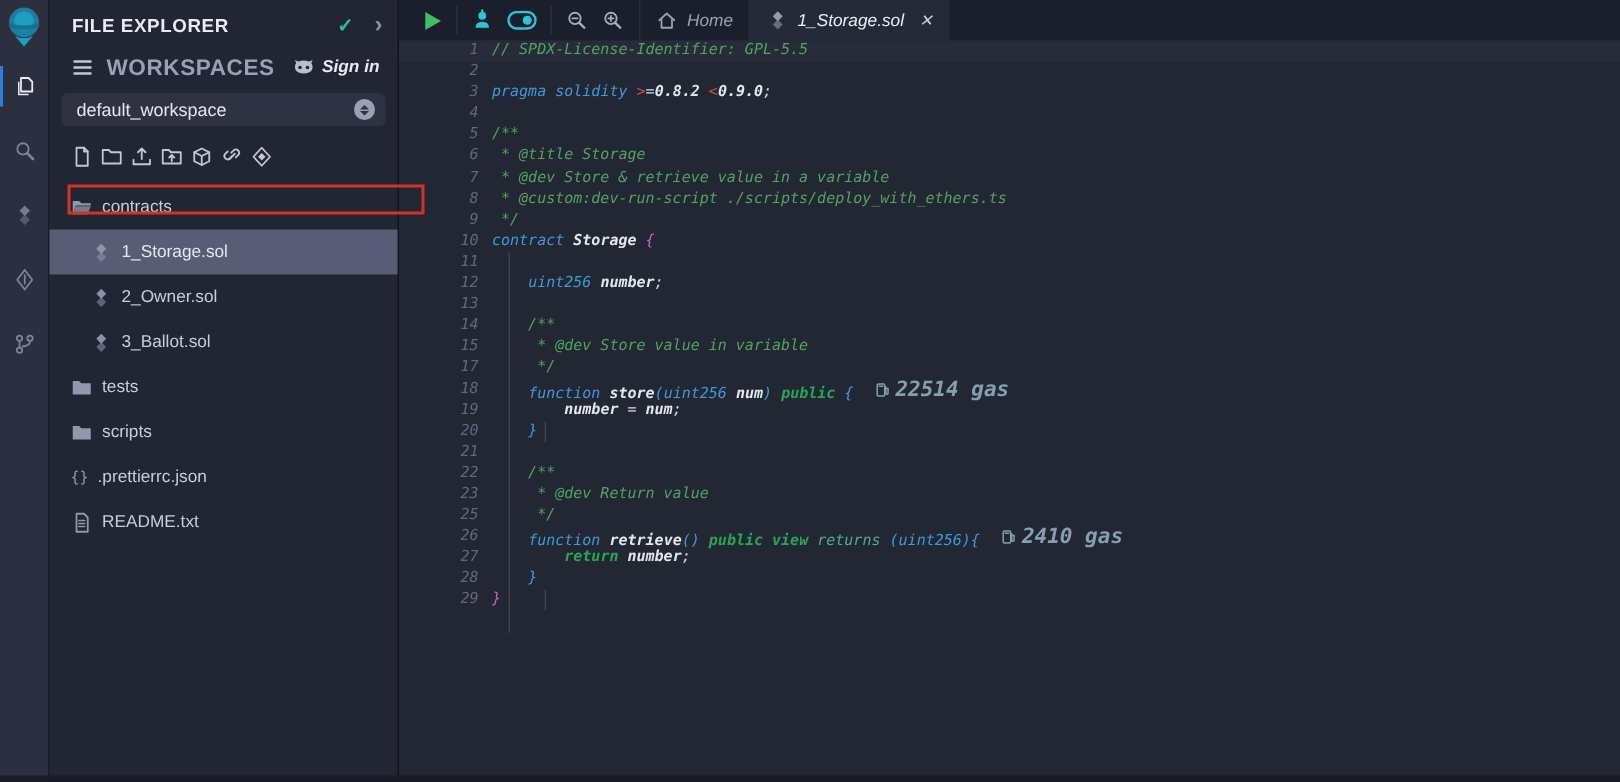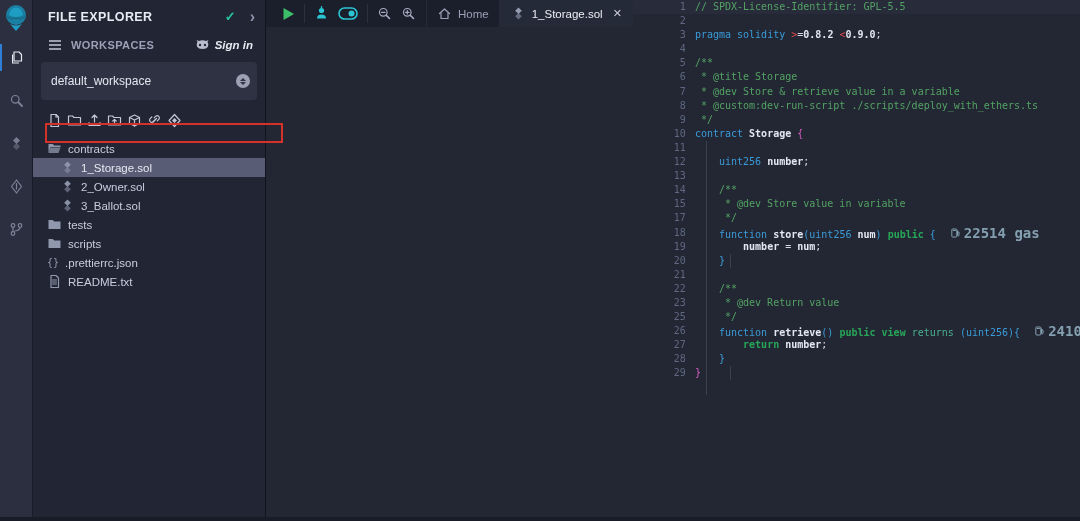--- a/index.html
+++ b/index.html
@@ -19,44 +19,44 @@
              width:2px; background:#2f7fd6; }
 
   
   .sidepanel { width:233px; flex:0 0 233px; background:#222533; border-right:1px solid #11141f;
                display:flex; flex-direction:column; position:relative; }
   .sp-header { display:flex; align-items:center; padding:7px 10px 0 15px; height:26px; }
   .sp-title { font-size:12.5px; font-weight:bold; color:#e9ebf4; letter-spacing:.4px; flex:1; }
   .sp-check { color:#27c19b; font-size:13px; font-weight:bold; margin-right:14px; }
   .sp-chevron { color:#8b91a8; font-size:16px; line-height:10px; font-weight:bold; }
   .ws-row { display:flex; align-items:center; padding:10px 12px 0 15px; height:28px; }
-  .ws-label { font-size:11px; font-weight:bold; color:#9aa0b6; letter-spacing:.4px; margin-left:9px; flex:1; }
+  .ws-label { font-size:15px; font-weight:bold; color:#9aa0b6; letter-spacing:.4px; margin-left:9px; flex:1; }
   .signin { display:flex; align-items:center; gap:5px; color:#e7e9f1; font-size:11.5px; font-weight:bold;font-style:italic; }
   .signin .ic { color:#b9bdcd; }
-  .ws-select { margin:8px 8px 0 8px; height:38px; background:#2e3243; border-radius:4px;
+  .ws-select { margin:8px 8px 0 8px; height:22px; background:#2e3243; border-radius:4px;
                display:flex; align-items:center; padding:0 7px 0 10px; }
   .ws-select .val { flex:1; font-size:12px; color:#e4e7f0; }
   .stepper { width:14px; height:14px; border-radius:50%; background:#9ba1b3; display:flex;
              flex-direction:column; align-items:center; justify-content:center; gap:1px; }
   .stepper i { width:0; height:0; border-left:3px solid transparent; border-right:3px solid transparent; }
   .stepper i.up { border-bottom:3px solid #2e3243; }
   .stepper i.dn { border-top:3px solid #2e3243; }
   .actions { display:flex; align-items:center; gap:5px; padding:13px 0 0 14px; color:#c2c6d6; }
   .actions .abtn { display:flex; }
 
   .tree { margin-top:11px; }
-  .trow { height:19px; display:flex; align-items:center; font-size:11.5px; color:#c8cdde; }
+  .trow { height:30px; display:flex; align-items:center; font-size:11.5px; color:#c8cdde; }
   .trow .ic { margin-right:6px; color:#9098ae; display:flex; }
   .trow.d0 { padding-left:14px; }
   .trow.d1 { padding-left:27px; }
   .trow.selected { background:#585d75; color:#e6e8f0; }
   .braces-glyph { font-family:"DejaVu Sans Mono", monospace; font-size:10px; color:#aab0c2; }
 
   
-  .main { flex:1; display:flex; flex-direction:row; min-width:0; }
+  .main { flex:1; display:flex; flex-direction:column; min-width:0;font-style:italic; }
   .tabbar { height:27px; background:#1b1e2b; display:flex; align-items:stretch; flex:0 0 27px; }
   .tb-group { display:flex; align-items:center; gap:9px; padding:0 10px 0 16px; }
   .tb-sep { width:1px; background:#2c3040; margin:4px 0; }
   .tbtn { display:flex; align-items:center; justify-content:center; }
   .tbtn.play { color:#3dbf69; }
   .tbtn.teal { color:#2bc5d4; }
   .tbtn.grey { color:#a7adc2; }
   .tab { display:flex; align-items:center; gap:6px; padding:0 10px; font-size:11.5px;
          color:#9aa0b6; border-right:1px solid #262a38; border-left:1px solid #262a38; }
   .tab .ic { display:flex; color:#9aa0b6; }

